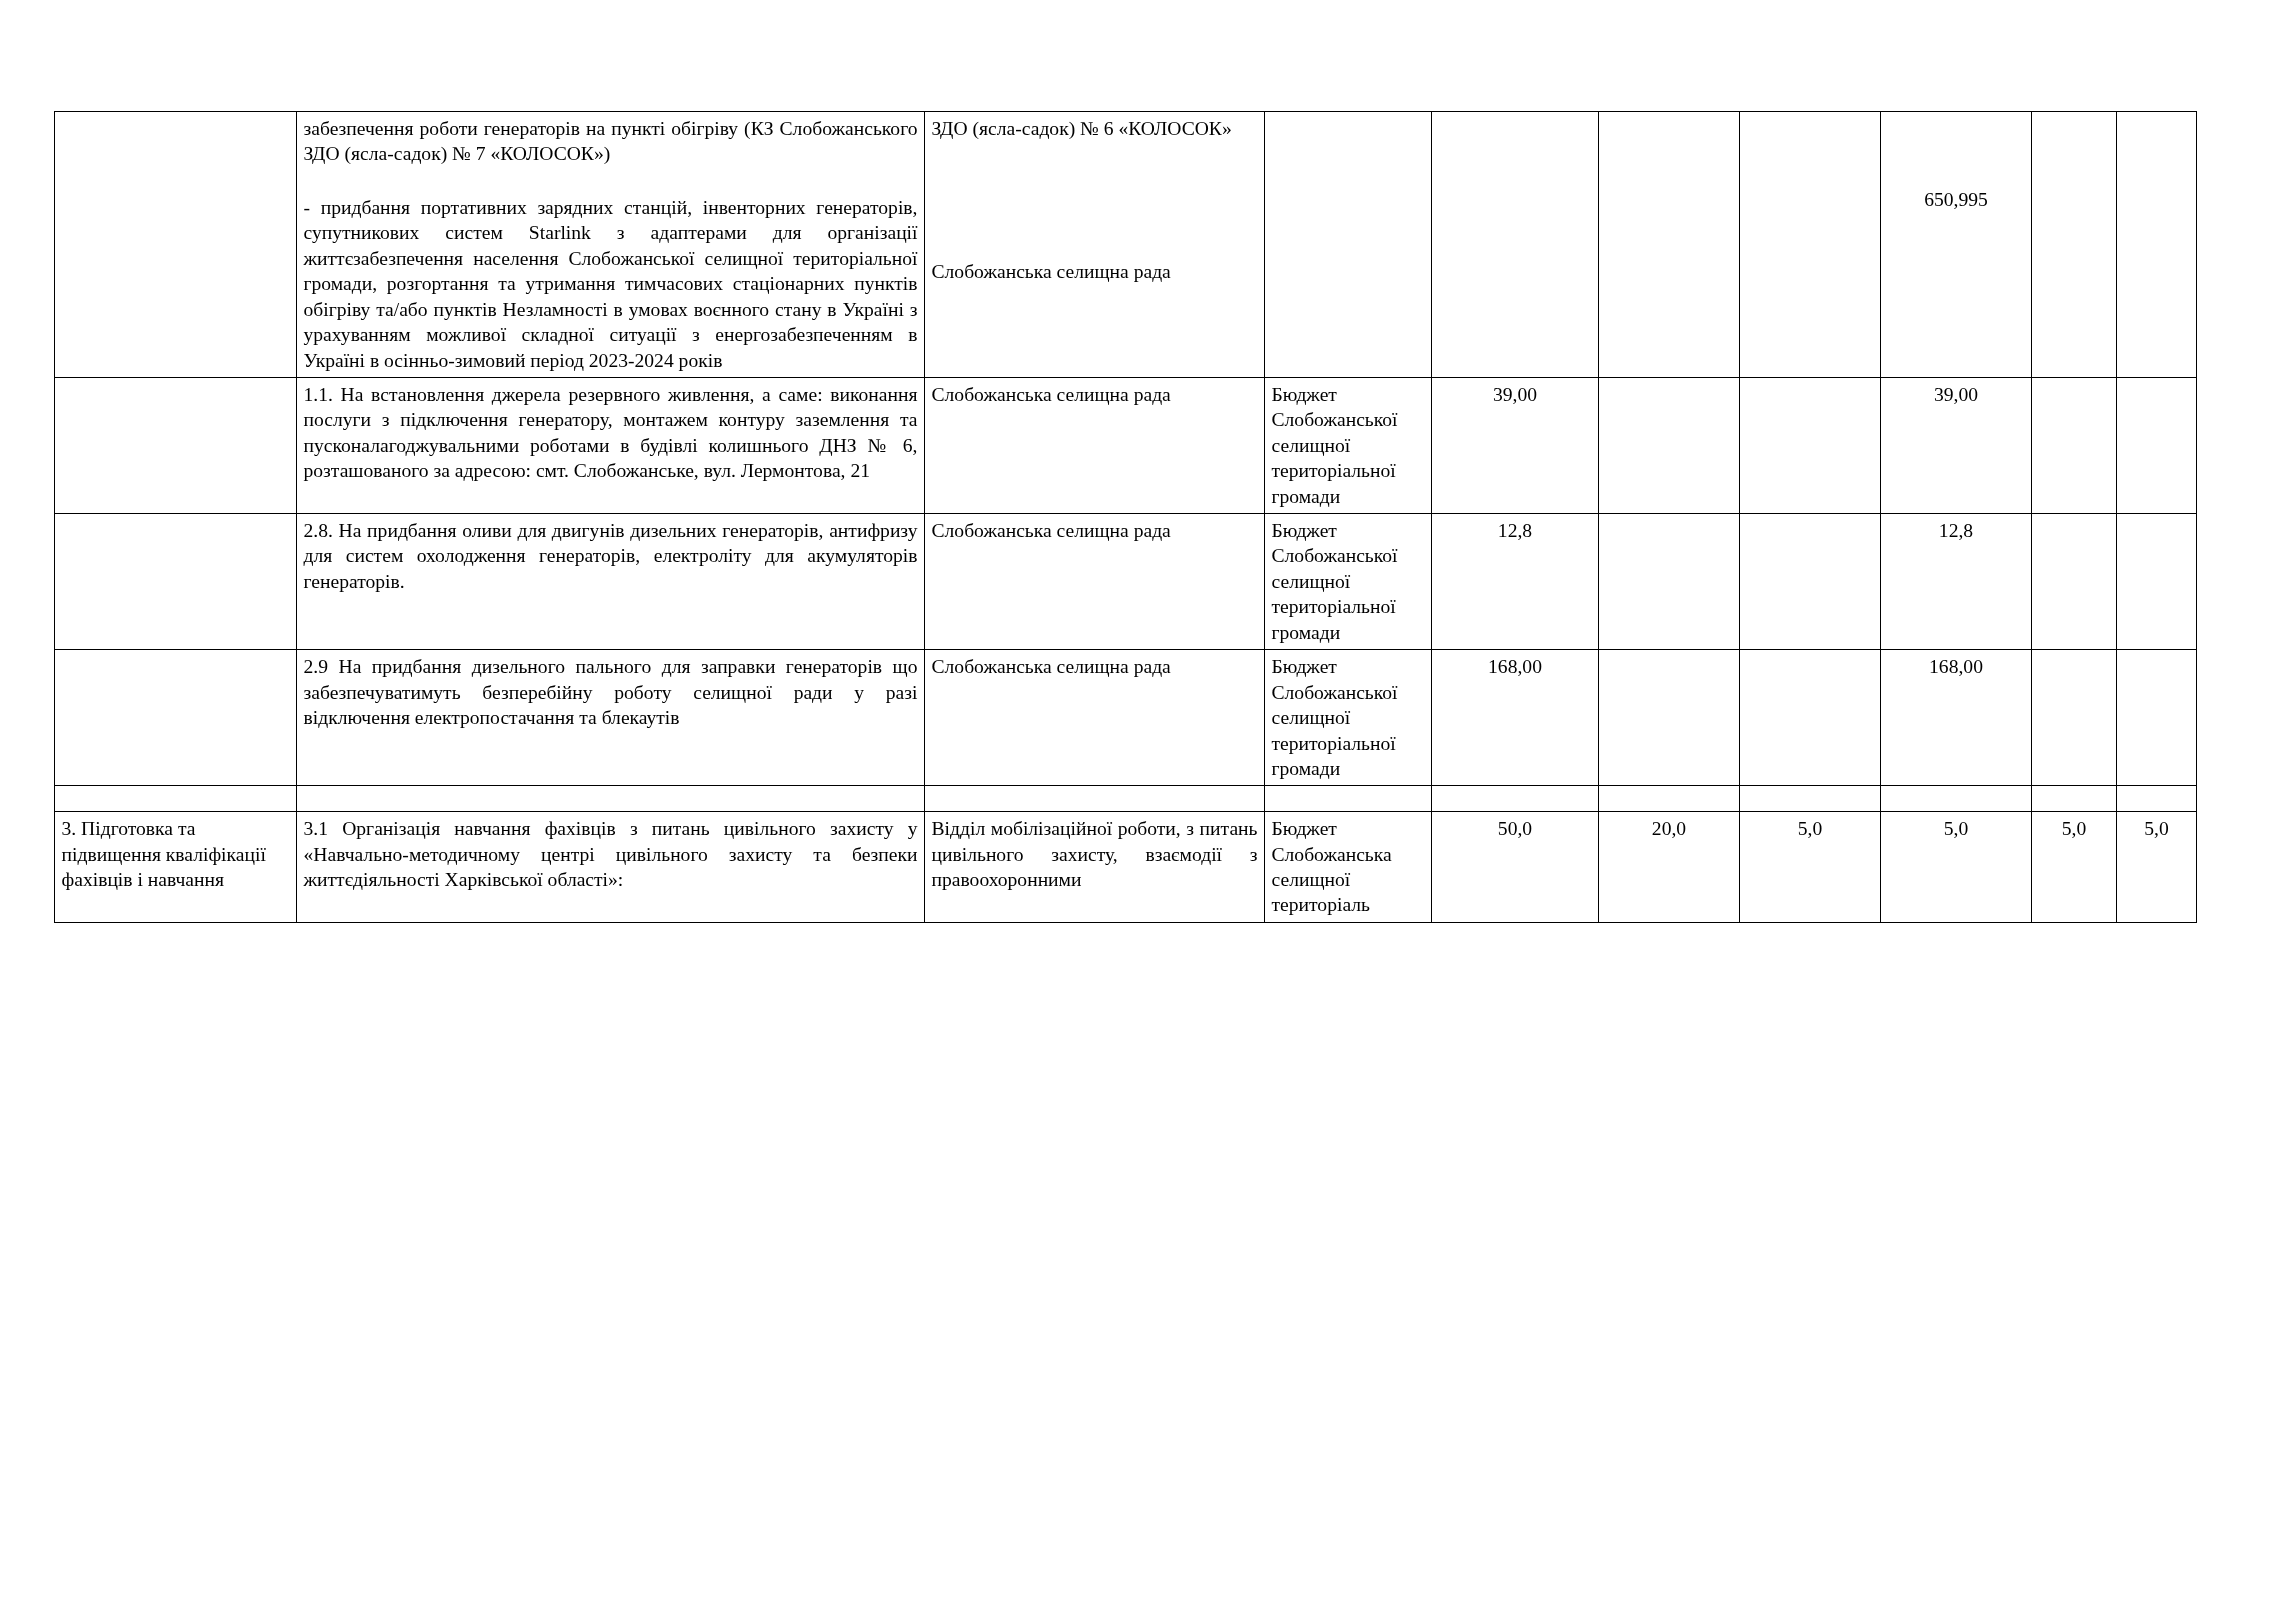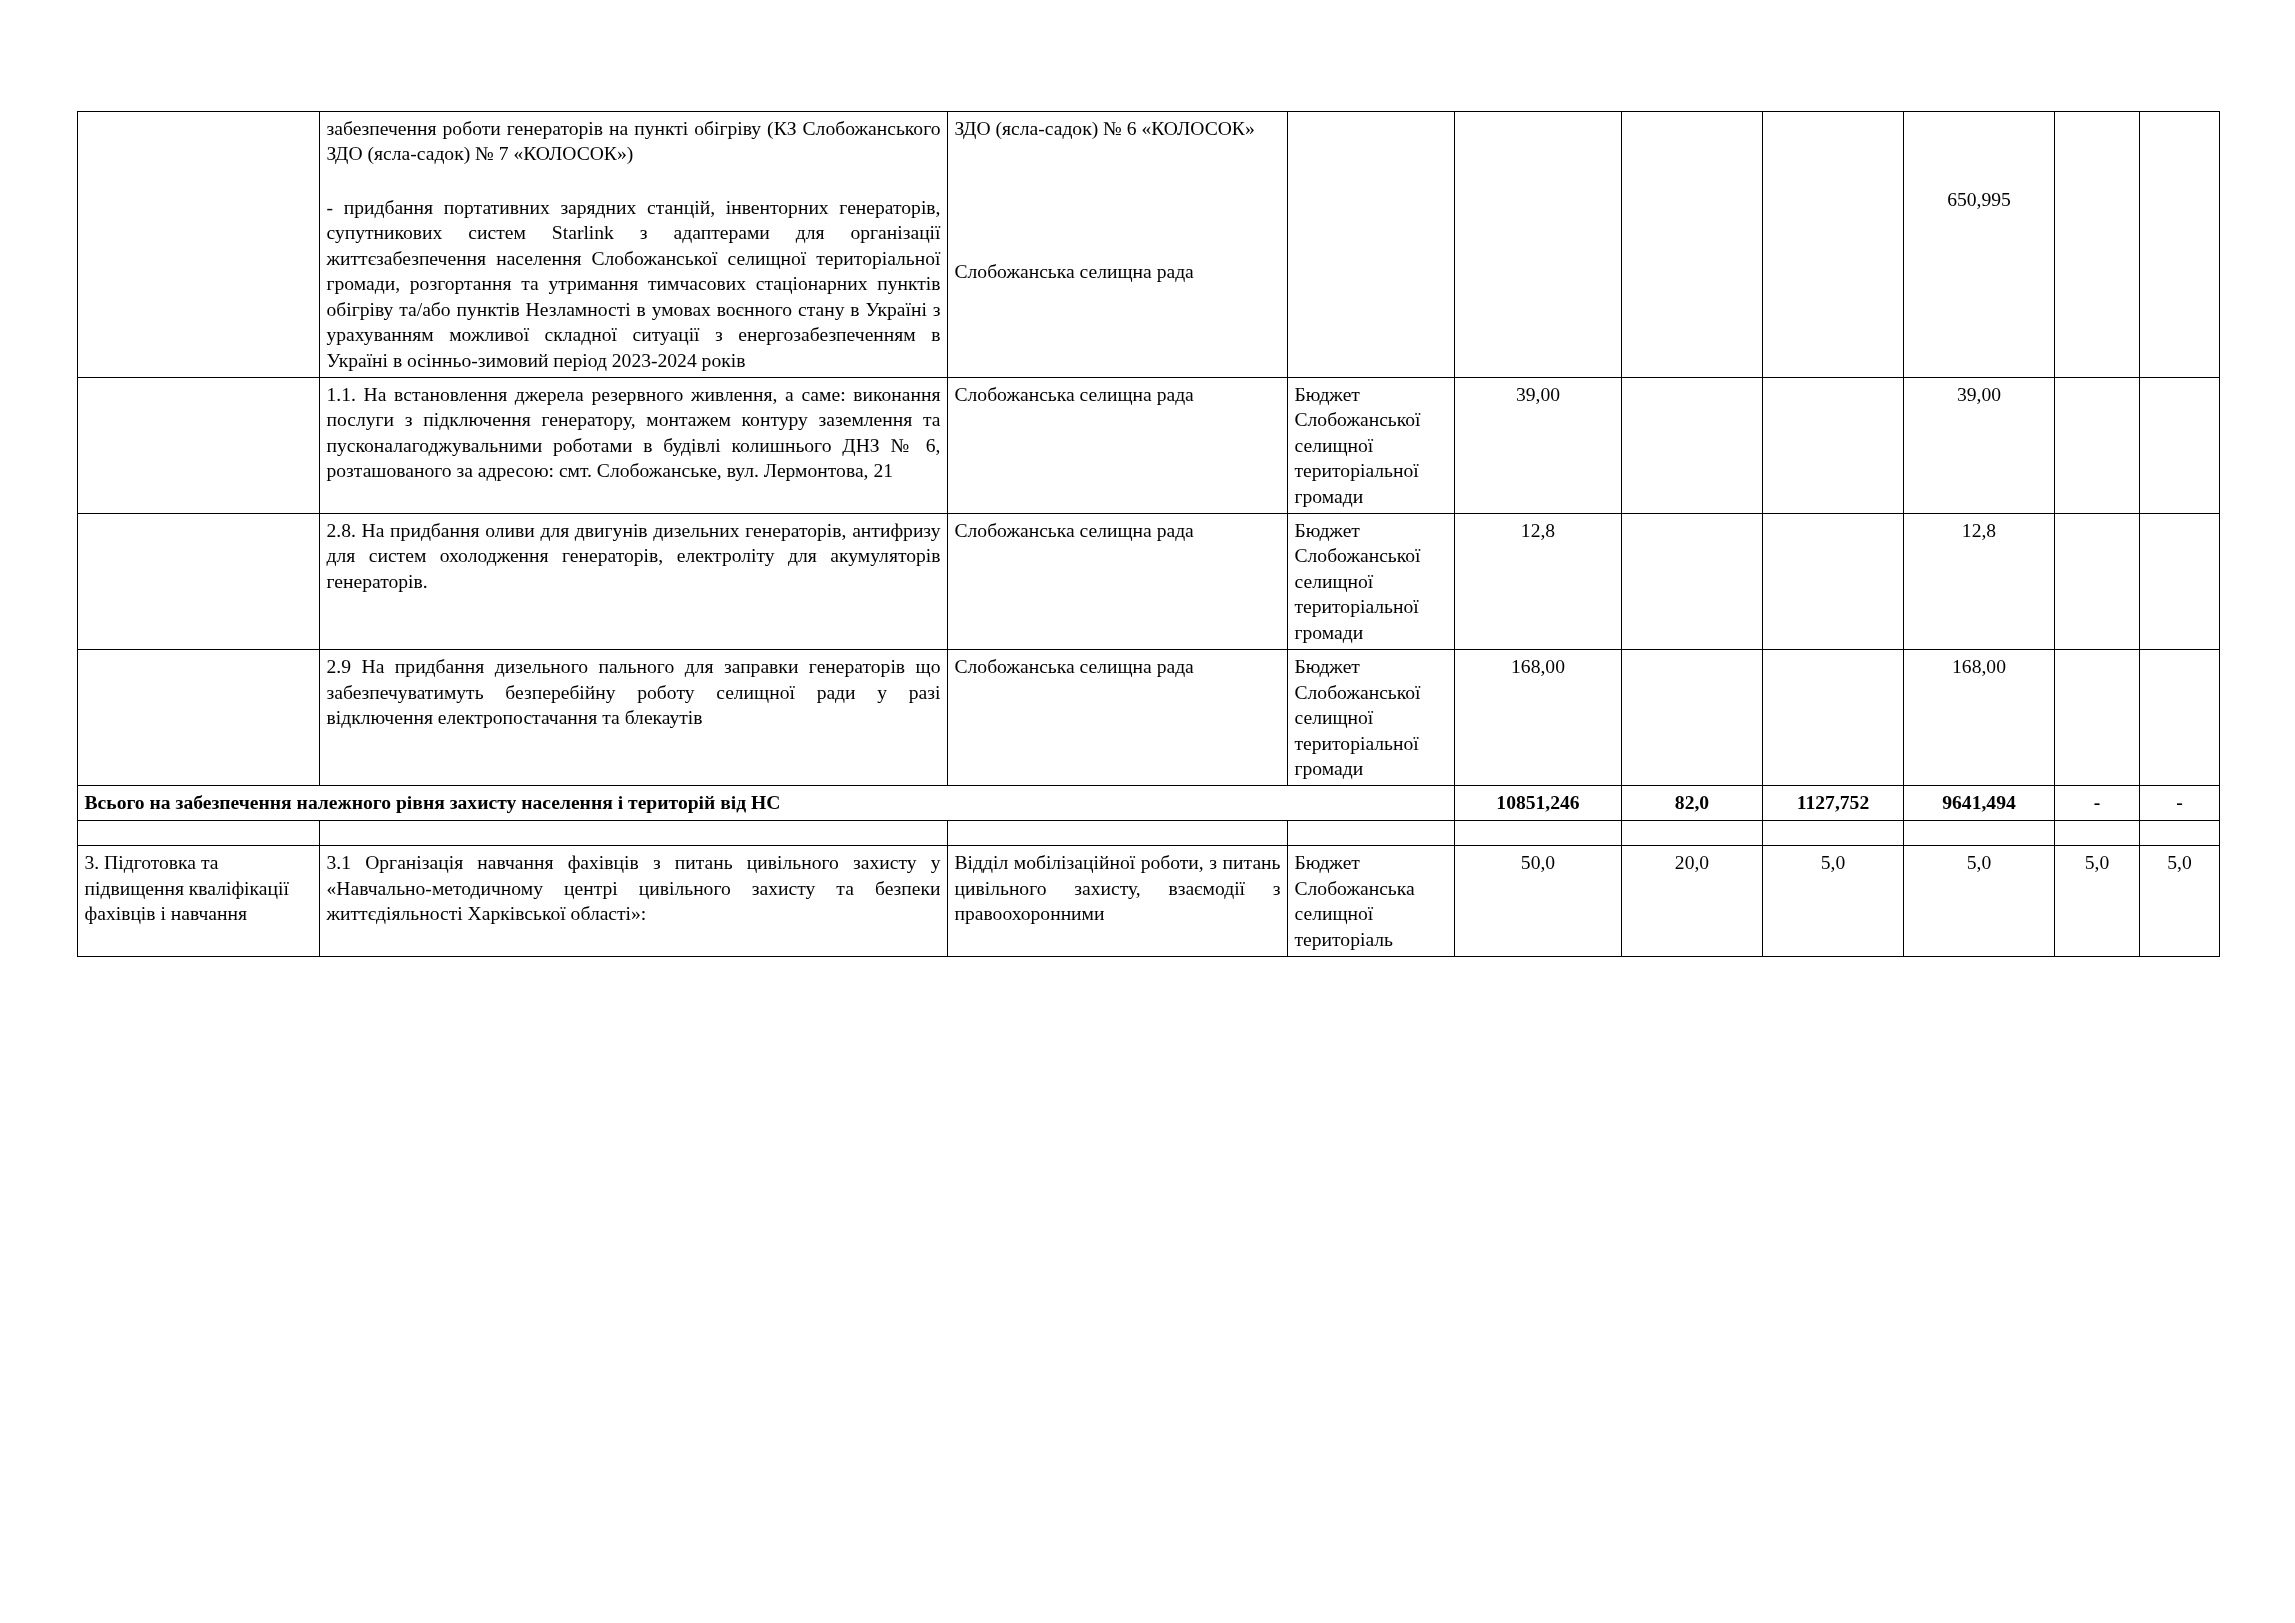--- a/index.html
+++ b/index.html
@@ -12,21 +12,21 @@
     height: 1623px;
     font-family: "Liberation Serif", serif;
     color: #000000;
     overflow: hidden;
   }
   .page {
     position: relative;
     width: 2295px;
     height: 1623px;
     box-sizing: border-box;
-    padding: 111px 77px 0 77px;
+    padding: 111px 77px 0 54px;
   }
   table.doc-table {
     border-collapse: collapse;
     width: 2141px;
     table-layout: fixed;
   }
   table.doc-table td {
     border: 1.3px solid #000000;
     vertical-align: top;
     padding: 3.9px 6.5px 3.9px 6.5px;
@@ -141,29 +141,20 @@
         <td>Слобожанська селищна рада</td>
         <td>Бюджет Слобожанської селищної територіальної громади</td>
         <td class="ctr">168,00</td>
         <td class="ctr"></td>
         <td class="ctr"></td>
         <td class="ctr">168,00</td>
         <td class="ctr"></td>
         <td class="ctr"></td>
       </tr>
 
-      <tr class="total-row">
-        <td colspan="4" class="left bold">Всього на забезпечення належного рівня захисту населення і територій від НС</td>
-        <td class="ctr bold">10851,246</td>
-        <td class="ctr bold">82,0</td>
-        <td class="ctr bold">1127,752</td>
-        <td class="ctr bold">9641,494</td>
-        <td class="ctr bold">-</td>
-        <td class="ctr bold">-</td>
-      </tr>
 
       <tr class="spacer-row">
         <td></td>
         <td></td>
         <td></td>
         <td></td>
         <td></td>
         <td></td>
         <td></td>
         <td></td>

